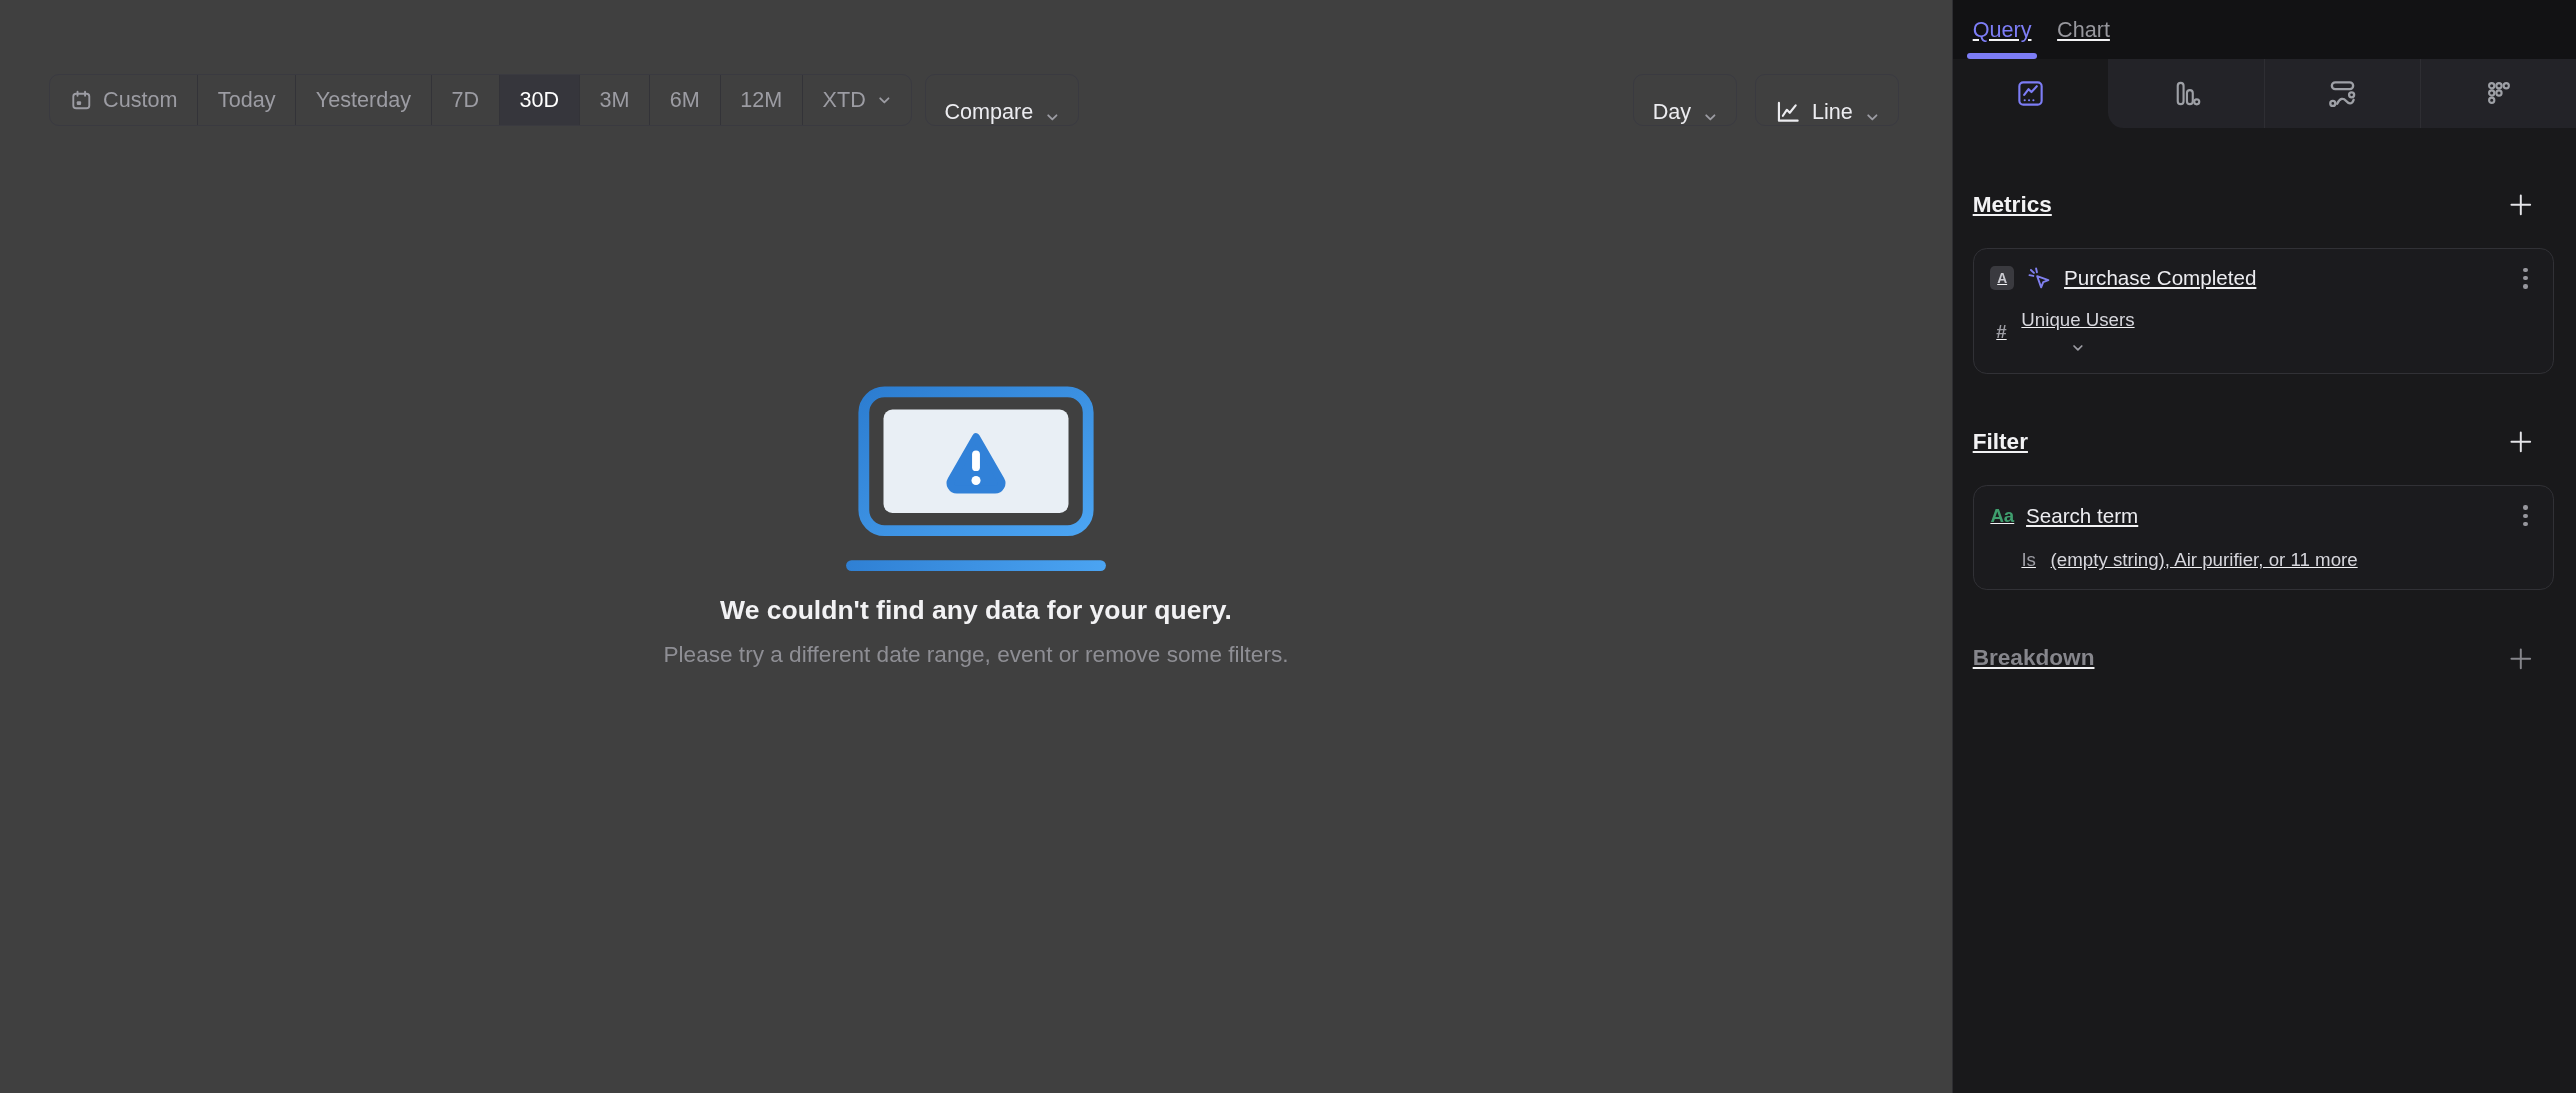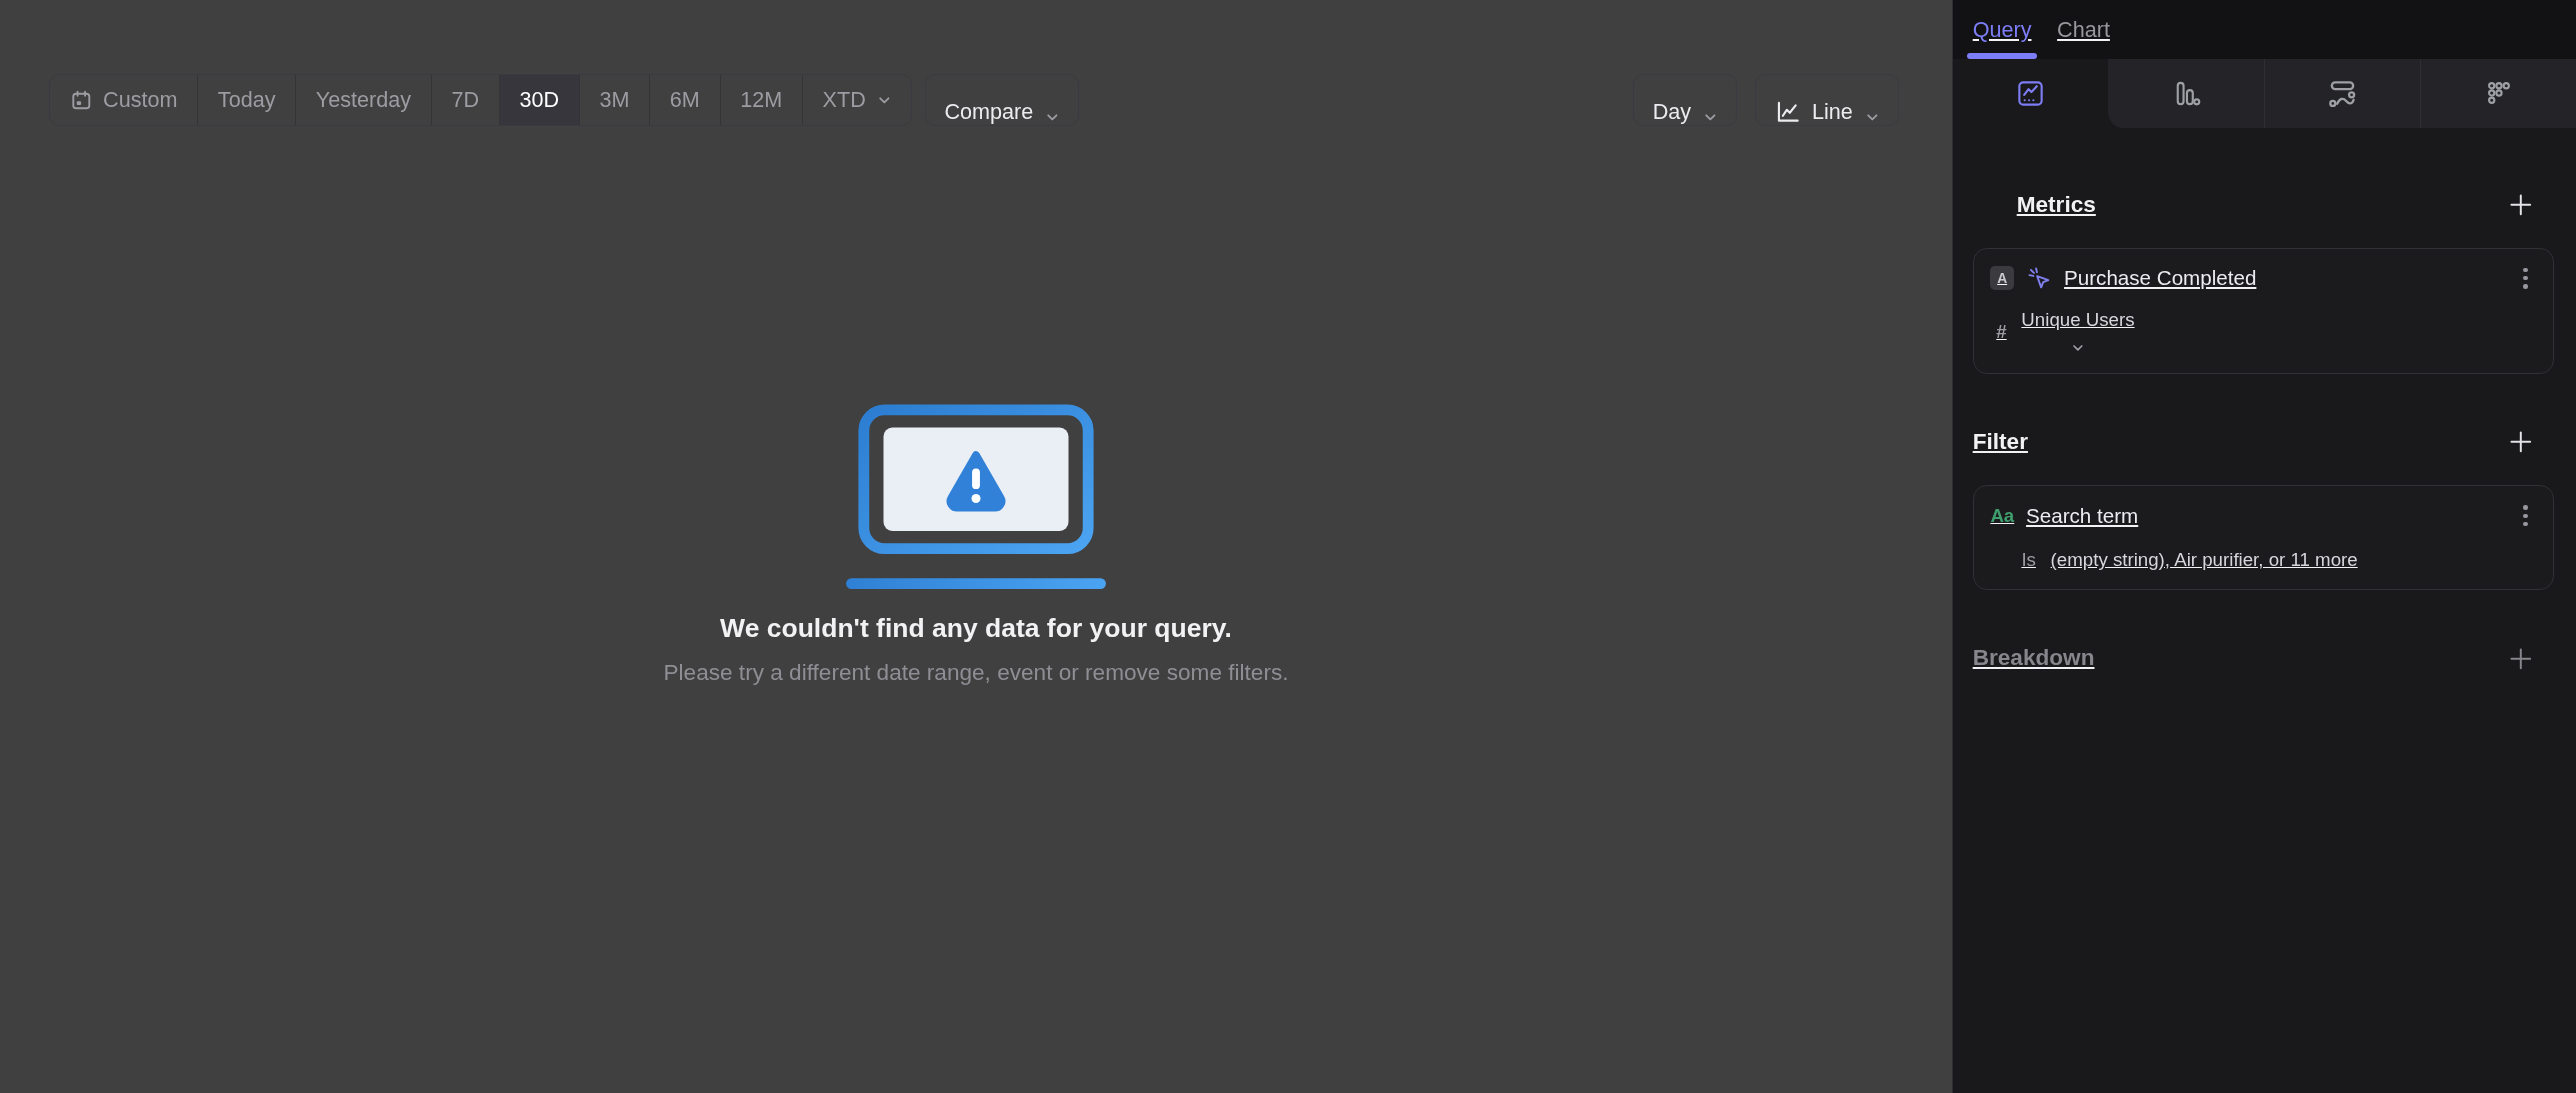--- a/index.html
+++ b/index.html
@@ -39,21 +39,21 @@
     display:flex; align-items:flex-end; gap:11.8px; height:52px;
     border:1.5px solid #3a3a40; border-radius:9.8px;
     padding:0 18.7px; font-size:21.6px; color:#ececf0; cursor:pointer;
     background:transparent; white-space:nowrap;
   }
 
   .chev { flex:0 0 auto; }
 
   
   .empty {
-    position:absolute; top:404px; left:0; width:100%;
+    position:absolute; top:386px; left:0; width:100%;
     display:flex; flex-direction:column; align-items:center; text-align:center;
   }
   .empty-title { margin-top:23.6px; font-size:26.5px; font-weight:700; color:#f2f2f4; }
   .empty-sub { margin-top:16.7px; font-size:22.6px; color:#8e8e94; }
 
   
   .v-divider { width:1px; background:#2e2e32; }
 
   
   .sidebar { width:623px; background:#19191b; display:flex; flex-direction:column;text-decoration:underline; }
@@ -80,21 +80,21 @@
   .rtab.active { background:transparent; }
   .rtab.first-inactive { border-bottom-left-radius:15.7px; }
   .rtab.bordered { border-left:1.5px solid #2e2e33; }
 
   .panel { flex:1; padding:0 21.6px 0 19.7px; overflow:hidden; }
 
   .section-head {
     display:flex; justify-content:space-between; align-items:center;
     margin-top:51px; padding:0 2px 0 0;
   }
-  .section-head.first { margin-top:59px;margin-left:44px; }
+  .section-head.first { margin-top:59px; }
   .section-title { font-size:22.6px; font-weight:700; color:#f2f2f4; }
   .section-title.muted { color:#86868c; }
   .plus-btn {
     width:35px; height:35px; display:flex; align-items:center; justify-content:center;
     cursor:pointer; margin-right:13.8px;
   }
 
   .card {
     margin-top:25.6px; border:1.5px solid #313136; border-radius:13.8px;
     padding:14.7px 17.7px 17.7px 16.7px; background:#1b1b1e;

